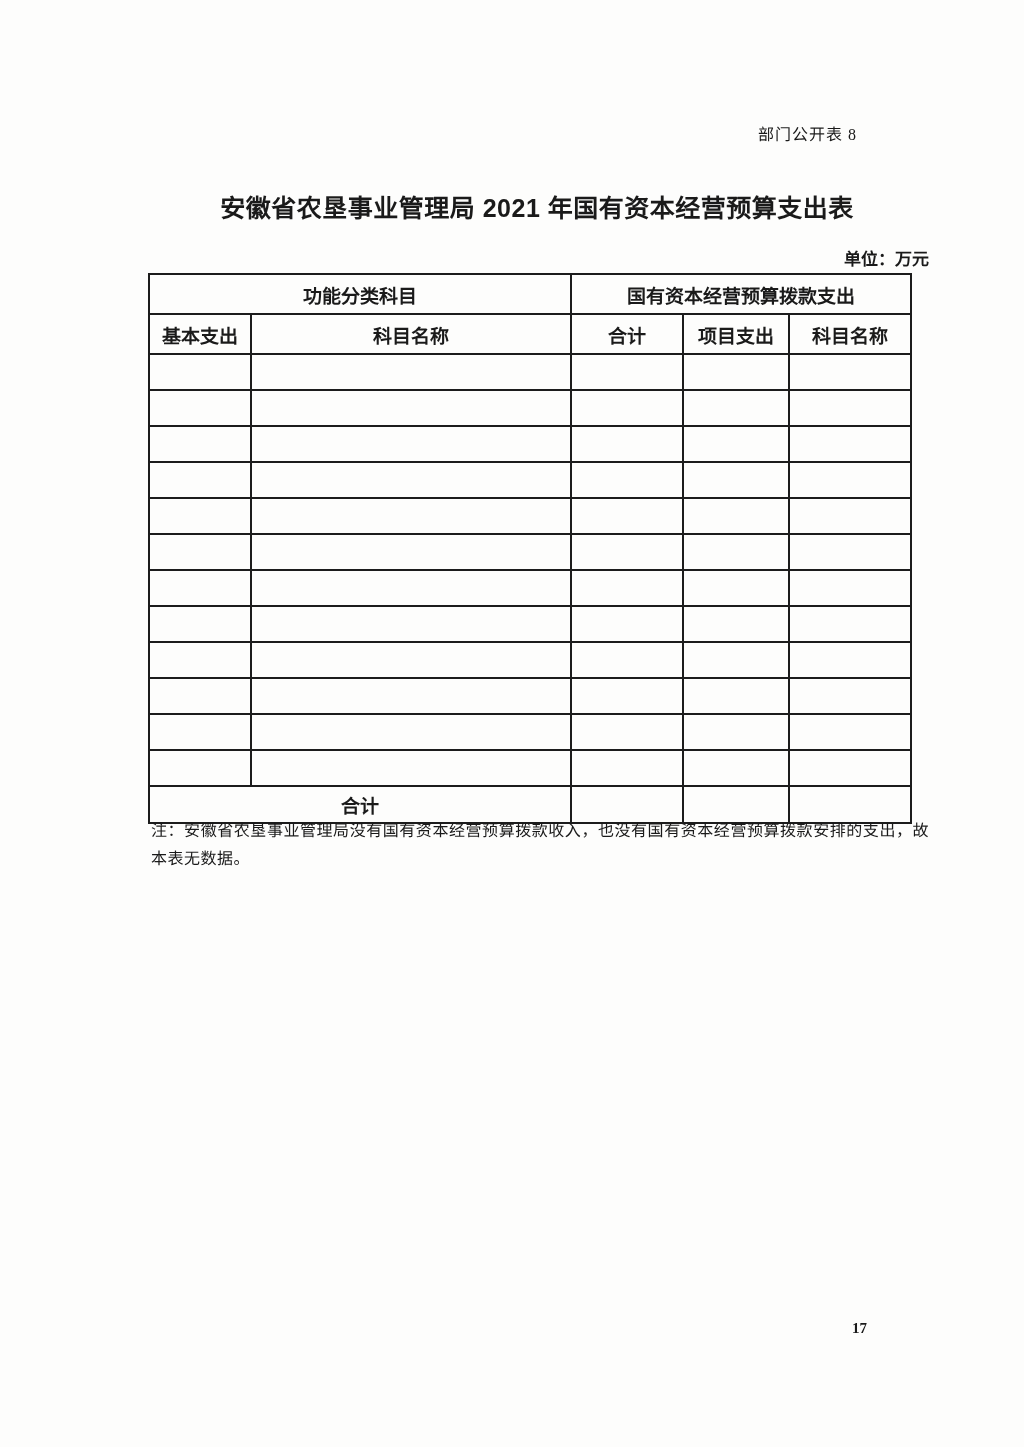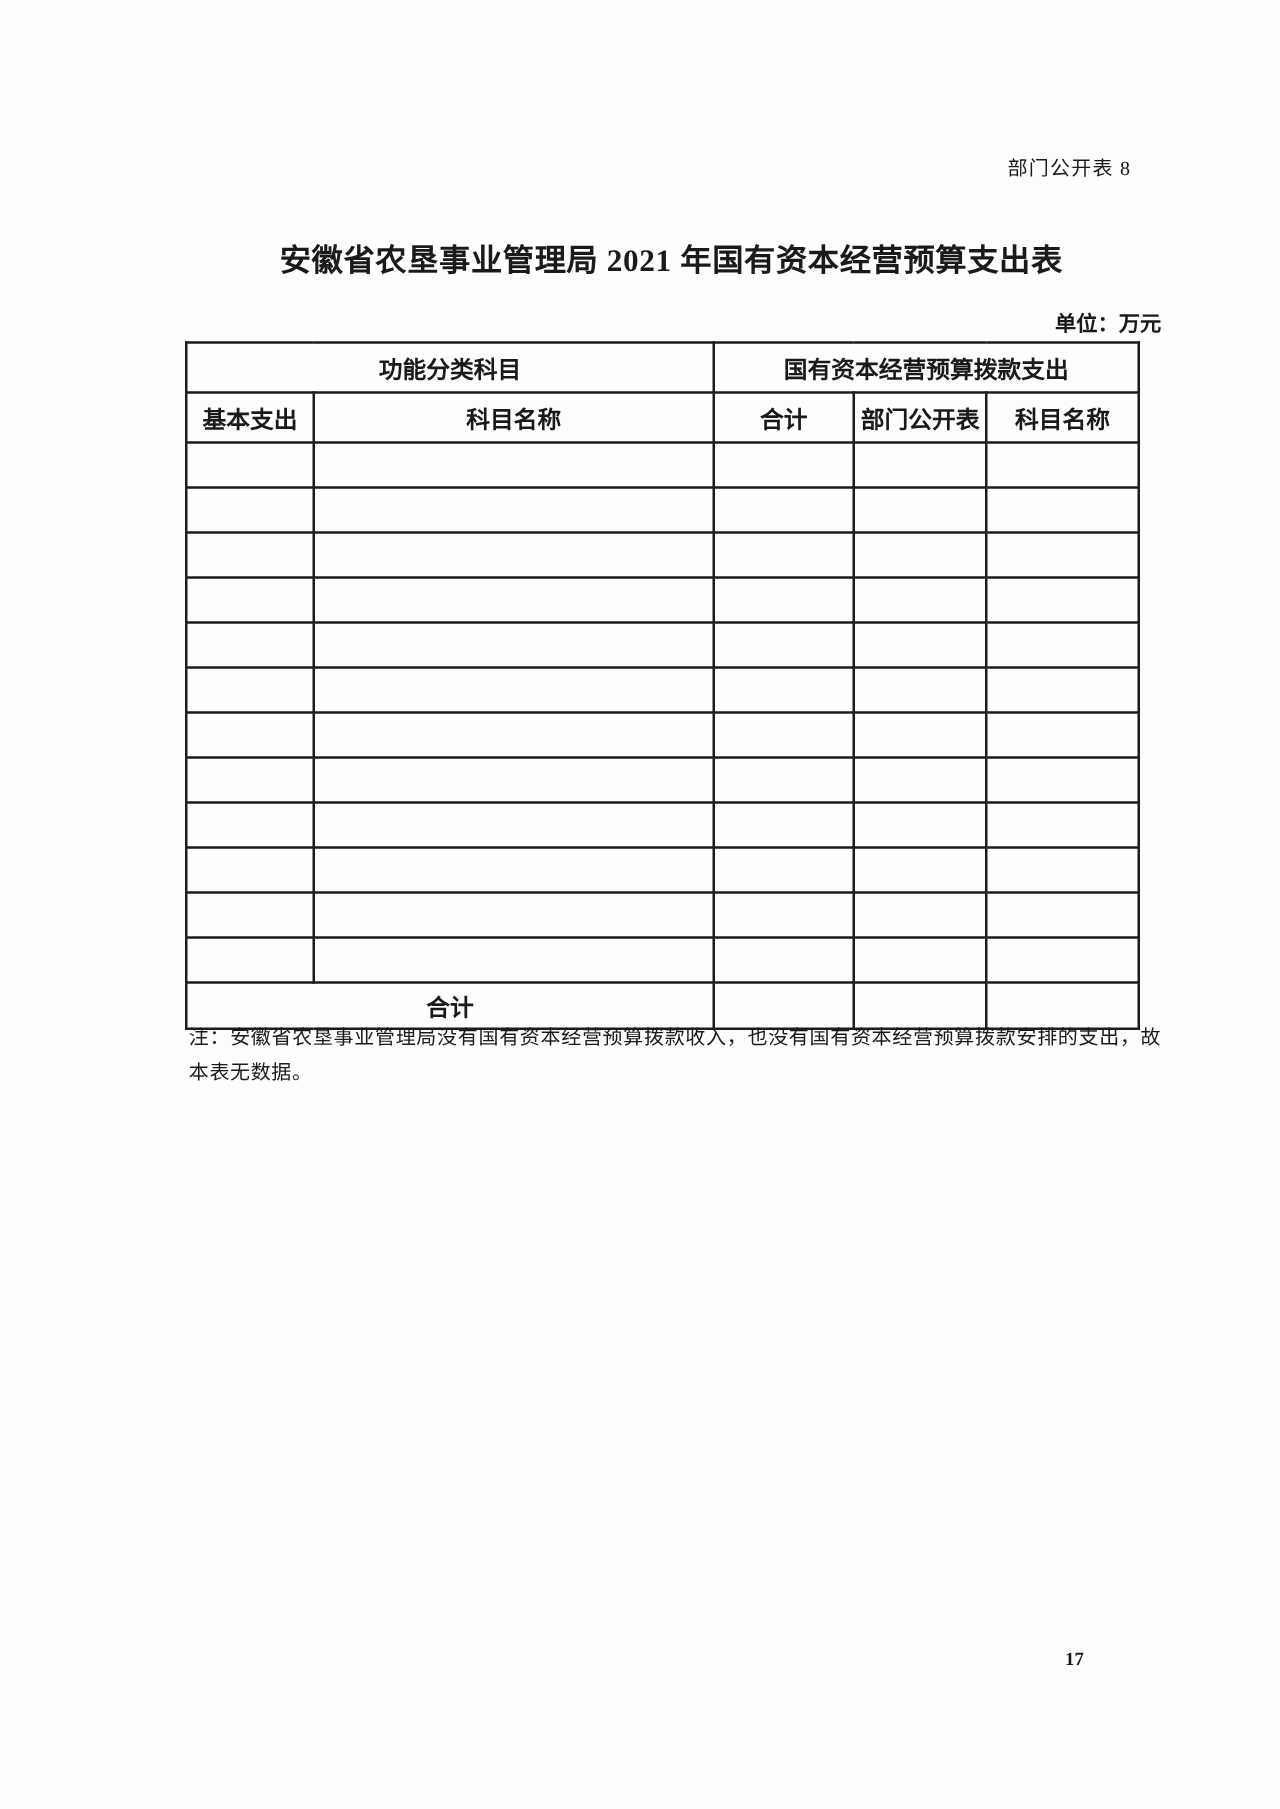--- a/index.html
+++ b/index.html
@@ -26,33 +26,32 @@
     background: var(--paper);
     overflow: hidden;
   }
   .form-number {
     position: absolute;
     top: 121px;
     left: 758px;
     font-size: 16px;
     letter-spacing: 1px;
     font-family: "Liberation Serif", serif;
-    margin-left: 48px;
   }
   .doc-title {
     position: absolute;
     top: 188px;
     left: 148px;
     width: 778px;
     margin: 0;
     text-align: center;
     font-size: 25px;
     font-weight: 700;
     letter-spacing: 0.5px;
-    font-family: Liberation Serif, serif;
+    font-family: Liberation Sans, sans-serif;
   }
   .unit-label {
     position: absolute;
     top: 245px;
     left: 160px;
     width: 769px;
     text-align: right;
     font-size: 17px;
     font-weight: 600;
     font-family: "Liberation Sans", sans-serif;
@@ -132,21 +131,21 @@
     </colgroup>
     <thead>
       <tr>
         <th colspan="2">功能分类科目</th>
         <th colspan="3">国有资本经营预算拨款支出</th>
       </tr>
       <tr>
         <th>基本支出</th>
         <th>科目名称</th>
         <th>合计</th>
-        <th>部门公开表</th>
+        <th>项目支出</th>
         <th>科目名称</th>
       </tr>
     </thead>
     <tbody>
       <tr>
         <td></td>
         <td></td>
         <td></td>
         <td></td>
         <td></td>

